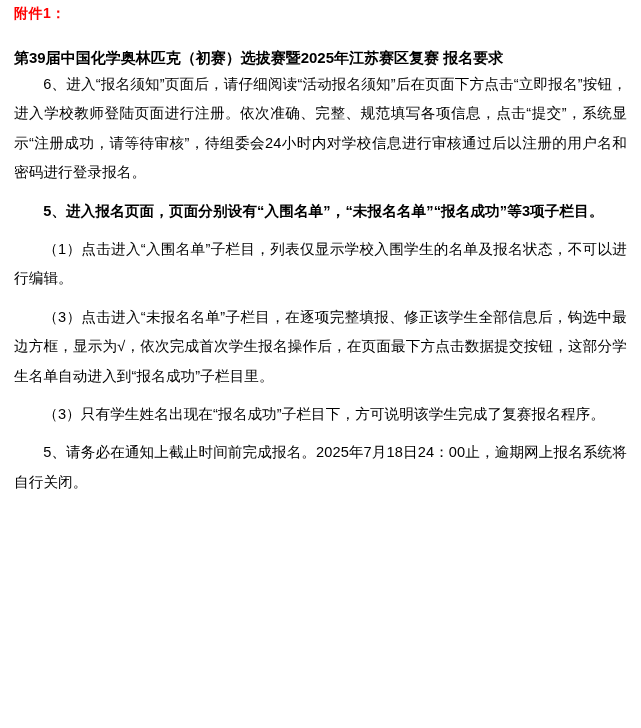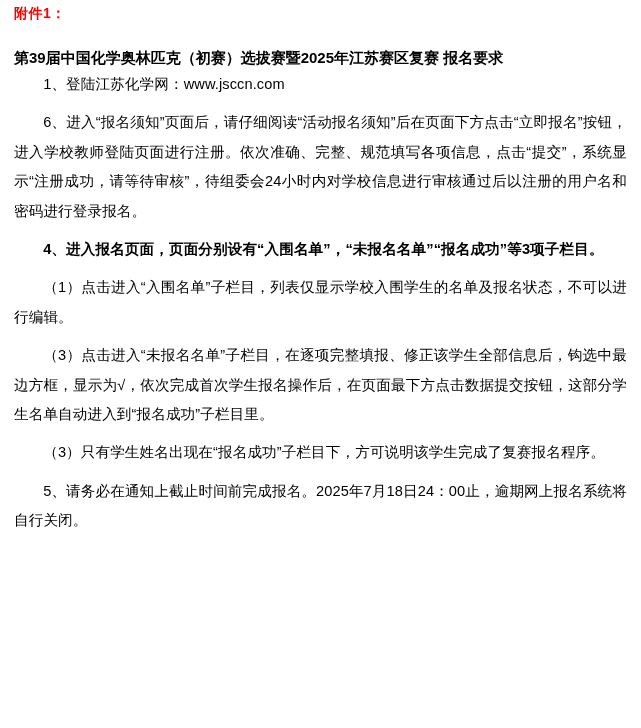--- a/index.html
+++ b/index.html
@@ -76,22 +76,21 @@
 </head>
 <body>
 
 <div class="page">
 
   <div class="attachment-label">附件1：</div>
 
   <h1 class="doc-title">第39届中国化学奥林匹克（初赛）选拔赛暨2025年江苏赛区复赛  报名要求</h1>
 
   <div class="body-block">
-    <p class="para">1、登陆江苏化学网：www.jsccn.com</p>
     <p class="para">6、进入“报名须知”页面后，请仔细阅读“活动报名须知”后在页面下方点击“立即报名”按钮，进入学校教师登陆页面进行注册。依次准确、完整、规范填写各项信息，点击“提交”，系统显示“注册成功，请等待审核”，待组委会24小时内对学校信息进行审核通过后以注册的用户名和密码进行登录报名。</p>
-    <p class="para bold">4、进入报名页面，页面分别设有“入围名单”，“未报名名单”“报名成功”等3项子栏目。</p>
+    <p class="para bold">5、进入报名页面，页面分别设有“入围名单”，“未报名名单”“报名成功”等3项子栏目。</p>
     <p class="para">（1）点击进入“入围名单”子栏目，列表仅显示学校入围学生的名单及报名状态，不可以进行编辑。</p>
     <p class="para">（3）点击进入“未报名名单”子栏目，在逐项完整填报、修正该学生全部信息后，钩选中最边方框，显示为√，依次完成首次学生报名操作后，在页面最下方点击数据提交按钮，这部分学生名单自动进入到“报名成功”子栏目里。</p>
     <p class="para">（3）只有学生姓名出现在“报名成功”子栏目下，方可说明该学生完成了复赛报名程序。</p>
     <p class="para">5、请务必在通知上截止时间前完成报名。2025年7月18日24：00止，逾期网上报名系统将自行关闭。</p>
   </div>
 
 </div>
 
 </body></html>

